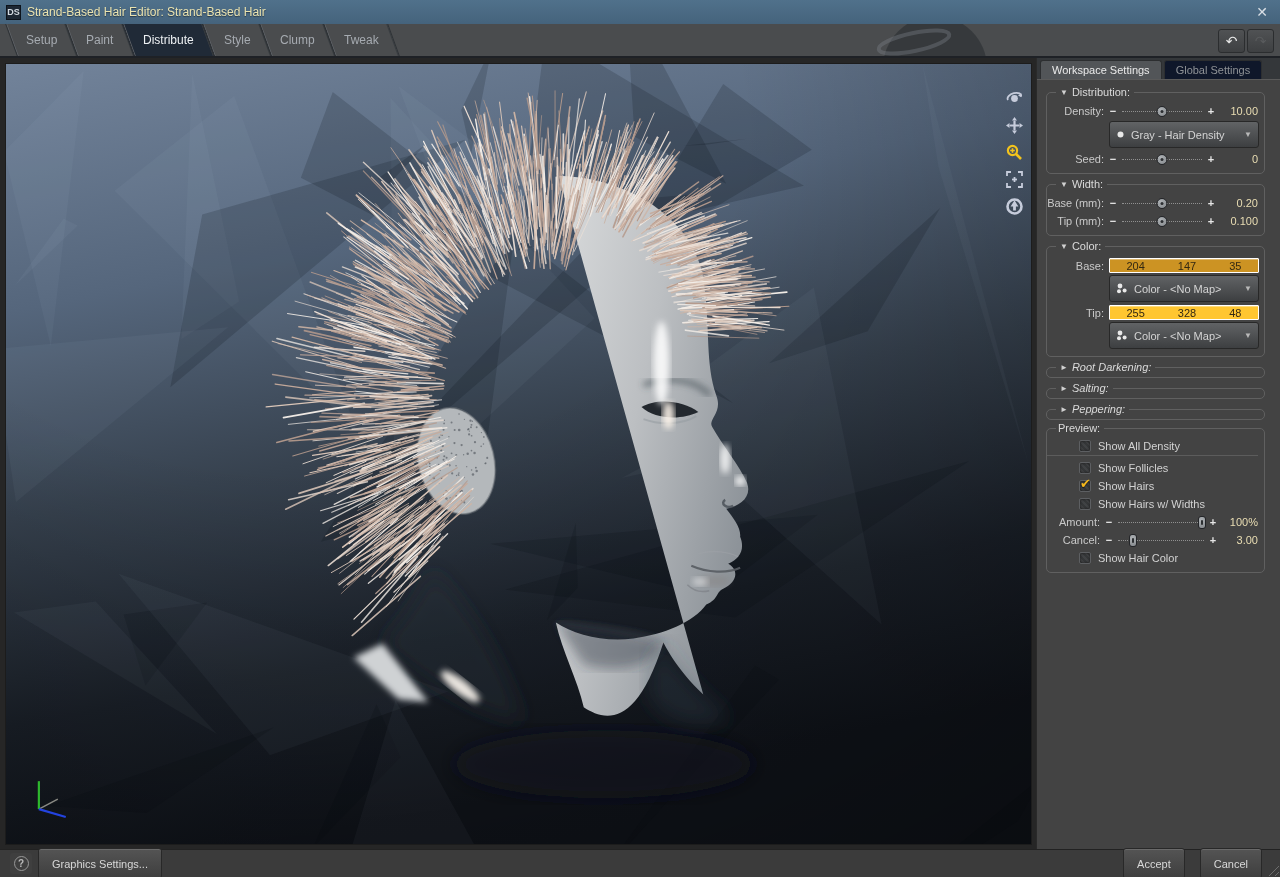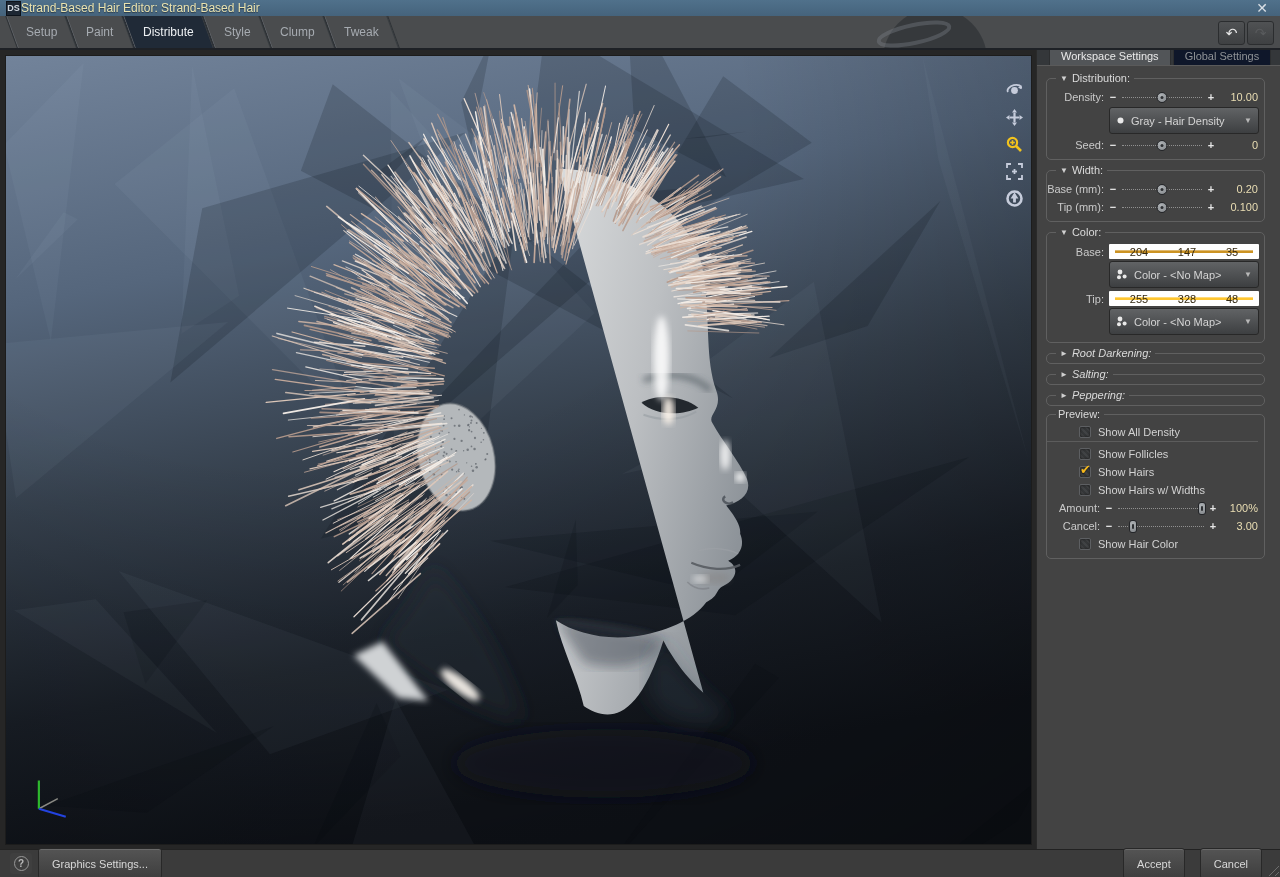--- a/index.html
+++ b/index.html
@@ -1,21 +1,21 @@
 <!DOCTYPE html>
 <html><head>
 <meta charset="utf-8">
 <style>
   * { margin:0; padding:0; box-sizing:border-box; }
   html,body { width:1280px; height:877px; overflow:hidden; }
   body { font-family:"Liberation Sans","DejaVu Sans",sans-serif; background:#3f3f3f; color:#ccc; font-size:11px; }
   .window { width:1280px; height:877px; display:flex; flex-direction:column; background:#3f3f3f; }
 
   
-  .titlebar { height:16px; background:linear-gradient(#50718b,#45637c); display:flex; align-items:center; padding:0 6px; gap:0; flex:none; }
+  .titlebar { height:24px; background:linear-gradient(#50718b,#45637c); display:flex; align-items:center; padding:0 6px; gap:6px; flex:none; }
   .appicon { width:15px; height:15px; background:#1d2733; border:1px solid #0d131b; color:#d2d9e0; font-size:9px; font-weight:bold; display:flex; align-items:center; justify-content:center; flex:none; }
   .title { color:#eae3b0; font-size:12px; text-shadow:0 1px 1px rgba(0,0,0,.45); white-space:nowrap; }
   .close { margin-left:auto; color:#d9dfe5; font-size:14px; width:24px; text-align:center; cursor:default; }
 
   
   .tabbar { height:34px; background:#4a4c4e; border-bottom:2px solid #1e2126; position:relative; flex:none; overflow:hidden; }
   .tabstrip { display:flex; height:100%; padding-left:12px; }
   .tab { position:relative; transform:skewX(20deg); border-left:1px solid #2e3236; border-right:1px solid #2e3236; box-shadow:inset 1px 0 0 #5d6166, inset -1px 0 0 #3a3e42; min-width:58px; padding:0 14px; margin-left:-1px; display:flex; align-items:center; justify-content:center; color:#a6abb1; font-size:12px; }
   .tab > span { transform:skewX(-20deg); }
   .tab.active { background:#20293537; background:#202a37; color:#edf0f3; }
@@ -27,21 +27,21 @@
 
   
   .center { flex:1; display:flex; background:#262626; min-height:0; }
   .vpwrap { flex:1; margin:5px 4px 4px 5px; position:relative; border:1px solid #1c1c1c; }
   svg.scene { width:100%; height:100%; display:block; }
   .vtools { position:absolute; right:7px; top:24px; display:flex; flex-direction:column; gap:7px; }
   .vtool { width:20px; height:20px; display:flex; align-items:center; justify-content:center; }
 
   
   .panel { width:244px; flex:none; background:#434343; border-left:1px solid #2a2a2a; display:flex; flex-direction:column; }
-  .ptabs { height:16px; background:#34373a; display:flex; align-items:flex-end; gap:2px; padding-left:12px; border-bottom:1px solid #5a5a5a; flex:none; }
+  .ptabs { height:22px; background:#34373a; display:flex; align-items:flex-end; gap:2px; padding-left:3px; border-bottom:1px solid #5a5a5a; flex:none; }
   .ptab { height:19px; line-height:18px; padding:0 11px; font-size:11px; border-radius:3px 3px 0 0; background:#0f172a; color:#8f9采296; color:#8f9296; border:1px solid #2c2e30; border-bottom:none; }
   .ptab.active { background:#525558; color:#eaeaea; }
   .pbody { flex:1; padding-top:2px; }
 
   .group { position:relative; border:1px solid #606060; border-radius:5px; margin:10px 15px 0 9px; padding:9px 0 5px 0; }
   .legend { position:absolute; top:-7px; left:9px; background:#434343; padding:0 4px; font-size:11px; color:#dadada; display:flex; align-items:center; gap:4px; white-space:nowrap; }
   .legend .tri { font-size:8px; color:#d0d0d0; }
   .group.collapsed { height:11px; padding:0; }
   .group.collapsed .legend { font-style:italic; }
   .group.plain .legend { padding-left:2px; }
@@ -58,21 +58,21 @@
   .handle.pill { width:8px; height:13px; border-radius:3px; top:0; }
   .handle.pill::after { left:2px; top:3px; width:2px; height:5px; border-radius:1px; }
   .sval { text-align:right; color:#e9ddb3; padding-right:1px; }
 
   .ddrow { margin:1px 5px 2px 62px; }
   .dropdown { height:27px; background:linear-gradient(#616365,#3d3f41); border:1px solid #282828; border-radius:3px; display:flex; align-items:center; gap:6px; padding:0 6px; color:#d4d4d4; }
   .dd-arrow { margin-left:auto; font-size:8px; color:#b8b8b8; }
   .dd-ico { display:flex; align-items:center; }
 
   .crow { display:grid; grid-template-columns:62px 1fr; align-items:center; height:17px; padding-right:5px; margin:1px 0; }
-  .swatch { height:15px; border:6px solid #ffffff; border-radius:1px; display:flex; align-items:center; justify-content:space-around; color:#332812; box-shadow:inset 0 1px 0 rgba(255,255,255,.35); }
+  .swatch { height:15px; border:1px solid #ffffff; border-radius:1px; display:flex; align-items:center; justify-content:space-around; color:#332812; box-shadow:inset 0 1px 0 rgba(255,255,255,.35); }
 
   .chrow { display:flex; align-items:center; gap:7px; height:18px; padding-left:32px; margin-right:6px; color:#d2d2d2; }
   .chrow.divided { border-bottom:1px solid #5c5c5c; margin-bottom:3px; padding-bottom:1px; }
   .cb { width:12px; height:12px; flex:none; border:1px solid #5d5f62; border-radius:2px; position:relative; background:repeating-linear-gradient(45deg,#353 737 0 2px,#404244 2px 4px); background:repeating-linear-gradient(45deg,#353739 0 2px,#404244 2px 4px); box-shadow:inset 0 0 3px #1e1e1e; }
   .cb .check { display:none; position:absolute; left:0; top:-5px; font-size:13px; color:#f6b81c; text-shadow:0 1px 1px rgba(0,0,0,.5); }
   .cb.checked .check { display:block; }
 
   
   .footer { height:28px; flex:none; background:#3b3b3b; border-top:1px solid #222; display:flex; align-items:center; gap:6px; padding:0 10px; position:relative; }
   .btn { height:31px; padding:0 13px; background:linear-gradient(#545454,#3e3e3e); border:1px solid #282828; border-radius:3px; color:#d8d8d8; font-size:11px; display:flex; align-items:center; box-shadow:inset 0 1px 0 #6a6a6a; white-space:nowrap; }

